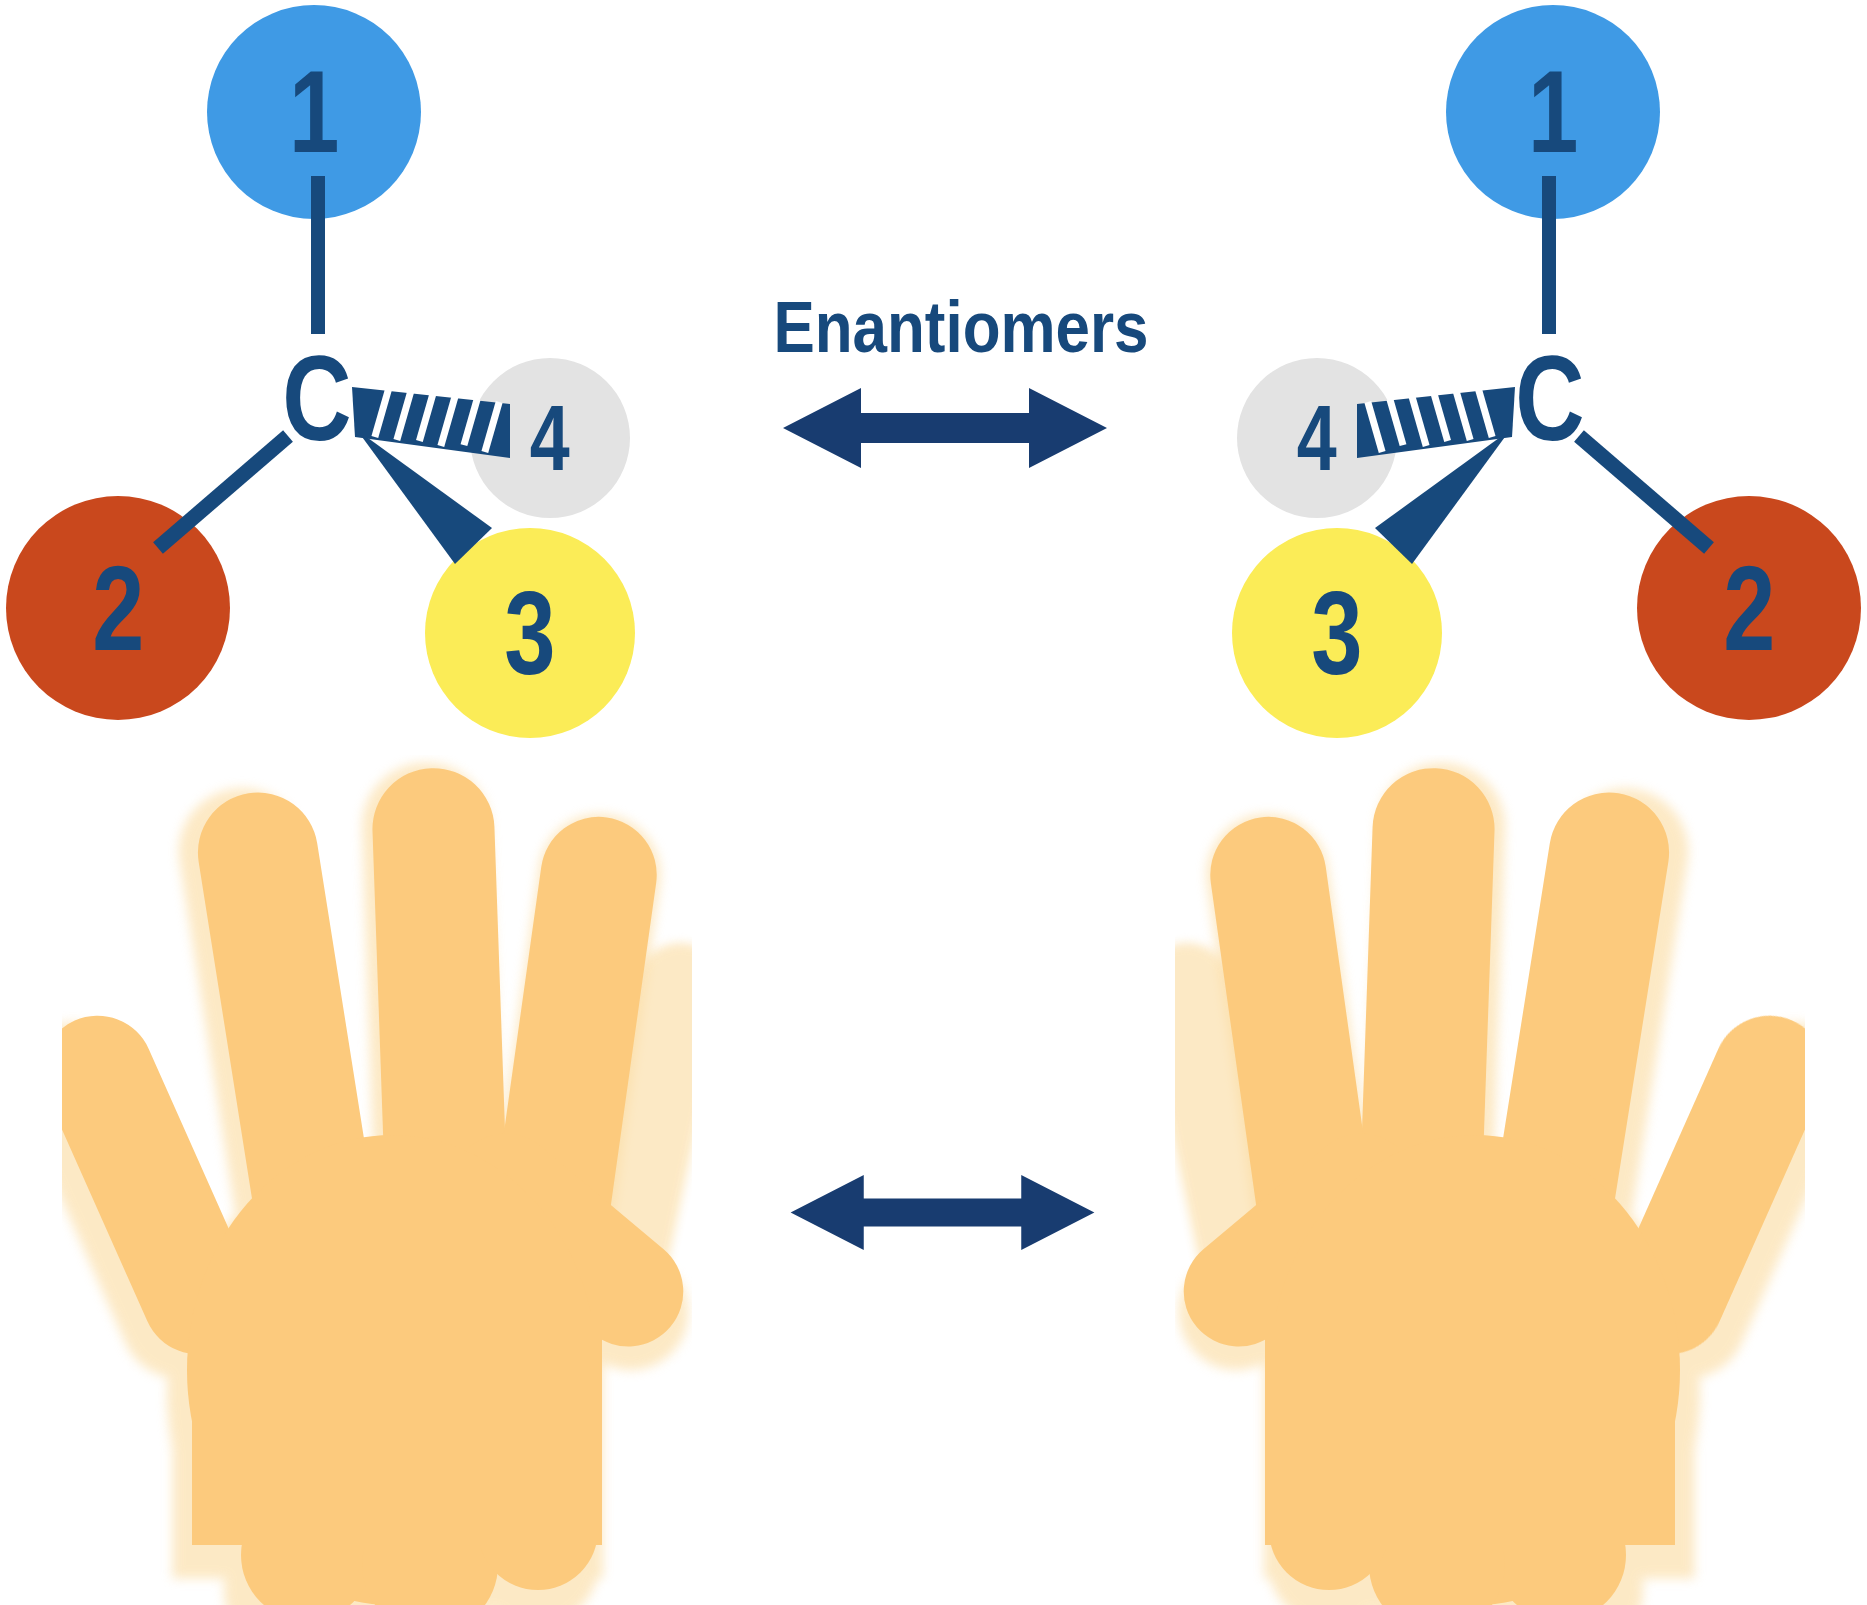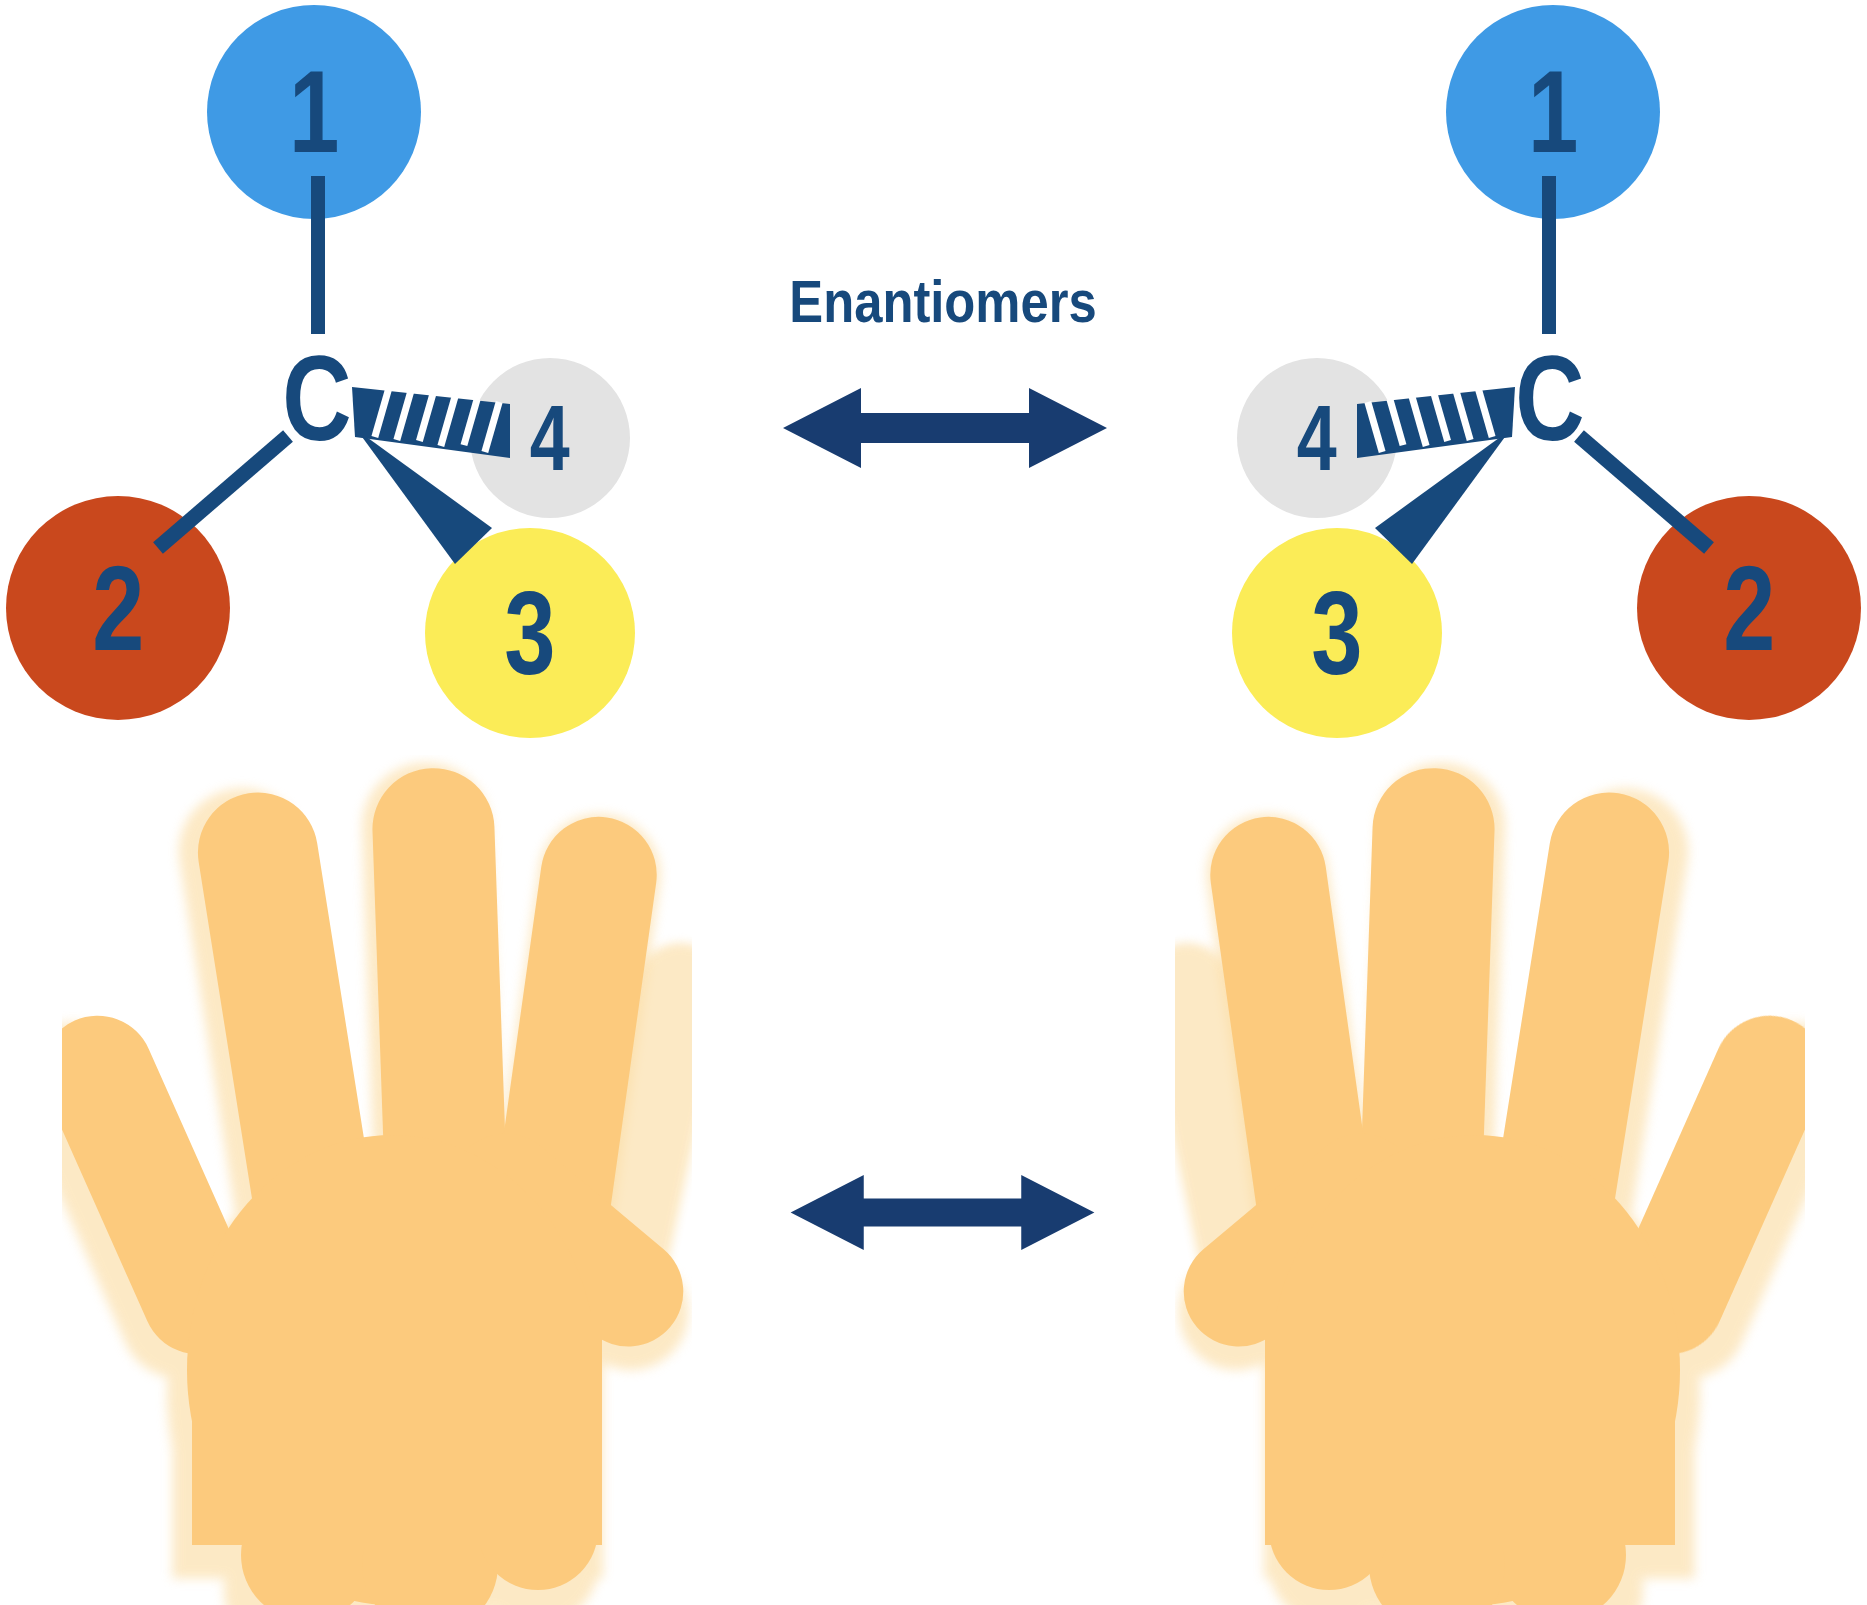--- a/index.html
+++ b/index.html
@@ -25,21 +25,21 @@
   .bond-line{stroke:var(--navy);stroke-width:15;fill:none;}
   .hash-slash{fill:#ffffff;}
   
   .carbon{
     position:absolute;z-index:5;font-weight:bold;color:var(--navy);
     font-size:120px;line-height:1;transform:translate(-50%,-52%) scaleX(.8);
   }
   
   .heading{
     position:absolute;top:268px;left:943px;transform:translateX(-50%);
-    margin:0;font-size:59px;font-weight:bold;color:var(--navy);white-space:nowrap;z-index:5;
+    margin:18px;font-size:72px;font-weight:bold;color:var(--navy);white-space:nowrap;z-index:5;
   }
   .heading .condense{display:inline-block;transform:scaleX(.86);line-height:1;}
   .arrow{position:absolute;z-index:5;}
   .arrow polygon{fill:var(--arrow-navy);}
   
   .hand{position:absolute;z-index:1;}
   .hand-main{fill:var(--hand);}
   .hand-ghost{fill:var(--hand-ghost);opacity:.62;filter:blur(5px);}
 </style>
 </head>

